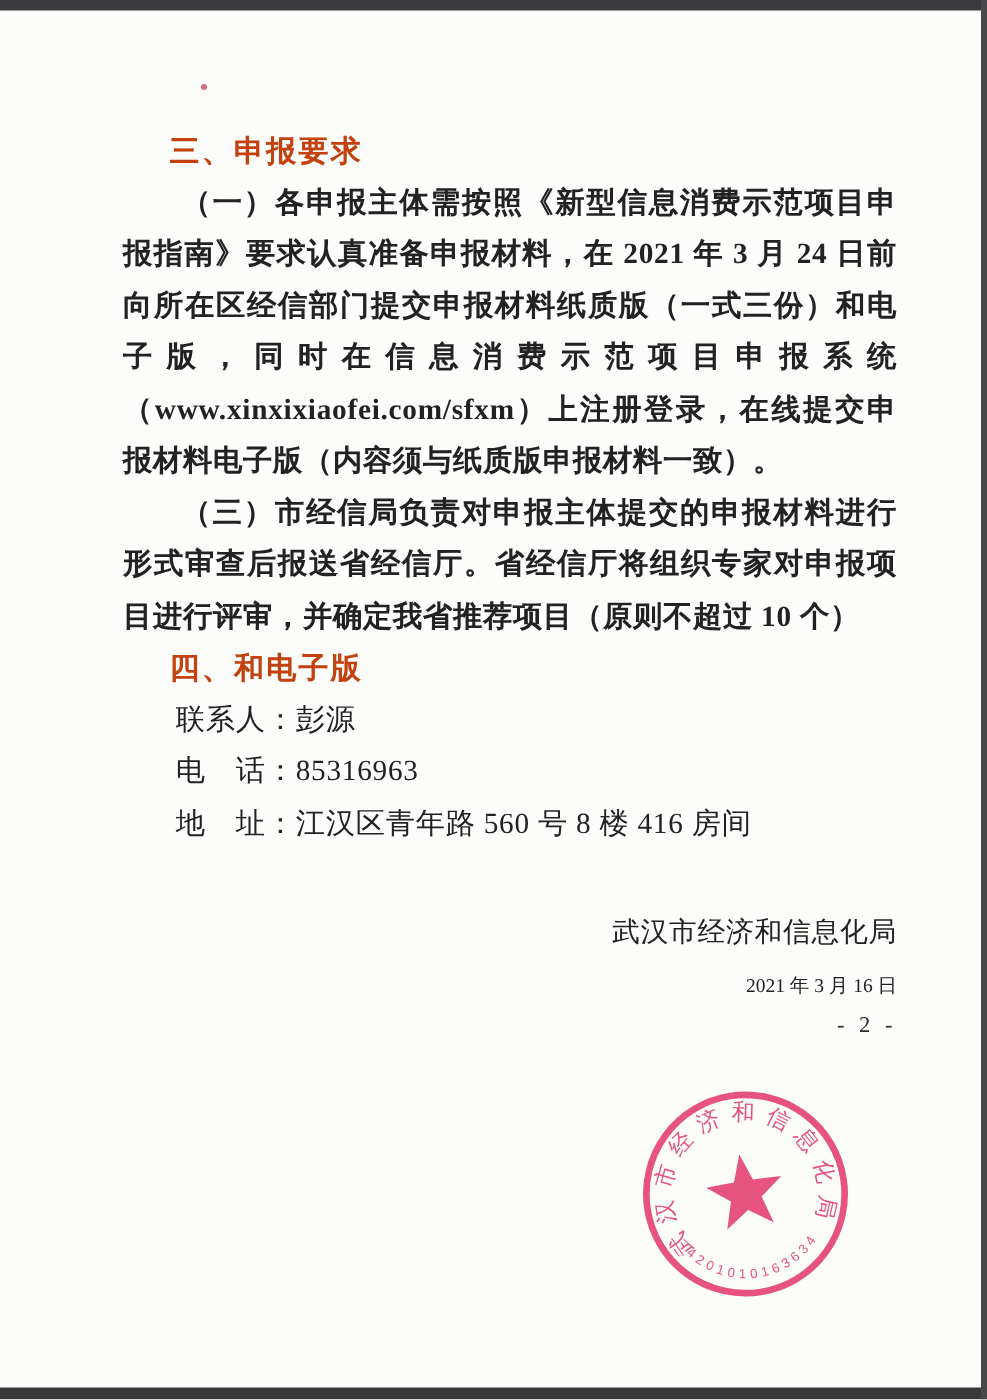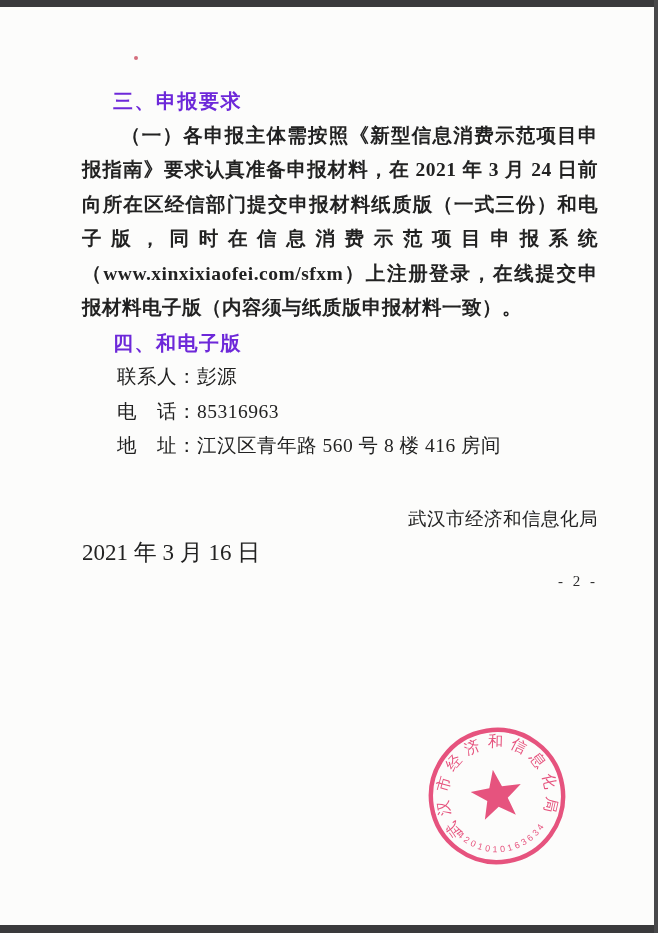--- a/index.html
+++ b/index.html
@@ -21,21 +21,21 @@
   .content{
     position:absolute;left:82px;top:84px;width:516px;
     font-size:19.5px;line-height:34.5px;
   }
   .content p,.content h2{margin:0;padding:0;}
   .h{
     font-family:"Liberation Sans","DejaVu Sans",sans-serif;
     font-weight:700;font-size:20px;line-height:34.5px;
     letter-spacing:1.5px;
     text-indent:1.55em;
-    color:#6d28d9;
+    color:#c2410c;
   }
   .para{
     text-indent:2em;
     text-align:justify;
     text-justify:inter-ideograph;
     letter-spacing:.5px;
     font-weight:bold;
   }
   .contact-line{
     text-indent:1.8em;
@@ -47,22 +47,23 @@
     letter-spacing:.5px;
   }
   .signature{margin-top:38px;}
   .issuer{
     text-align:right;
     padding-right:19px;
     font-size:18.5px;
     letter-spacing:.5px;
   }
   .date{
+    text-align:right;
     padding-right:44px;
-    font-size:23px;
+    font-size:13px;
   }
   .pageno{
     text-align:right;
     padding-right:24px;
     font-size:15px;
     line-height:20px;
     letter-spacing:3px;
     color:#2c2c2c;
   }
 
@@ -86,20 +87,21 @@
   <div class="edge edge-right"></div>
   <div class="speck"></div>
 
   <div class="content">
 
     <h2 class="h">三、申报要求</h2>
 
     <p class="para">（一）各申报主体需按照《新型信息消费示范项目申报指南》要求认真准备申报材料，在 2021 年 3 月 24 日前向所在区经信部门提交申报材料纸质版（一式三份）和电子版，同时在信息消费示范项目申报系统（www.xinxixiaofei.com/sfxm）上注册登录，在线提交申报材料电子版（内容须与纸质版申报材料一致）。</p>
 
 
+    <p class="para">（三）市经信局负责对申报主体提交的申报材料进行形式审查后报送省经信厅。省经信厅将组织专家对申报项目进行评审，并确定我省推荐项目（原则不超过 10 个）</p>
 
     <h2 class="h">四、和电子版</h2>
 
     <p class="contact-line">联系人：彭源</p>
 
     <p class="contact-line">电　话：85316963</p>
 
     <p class="contact-line">地　址：江汉区青年路 560 号 8 楼 416 房间</p>
 
 

